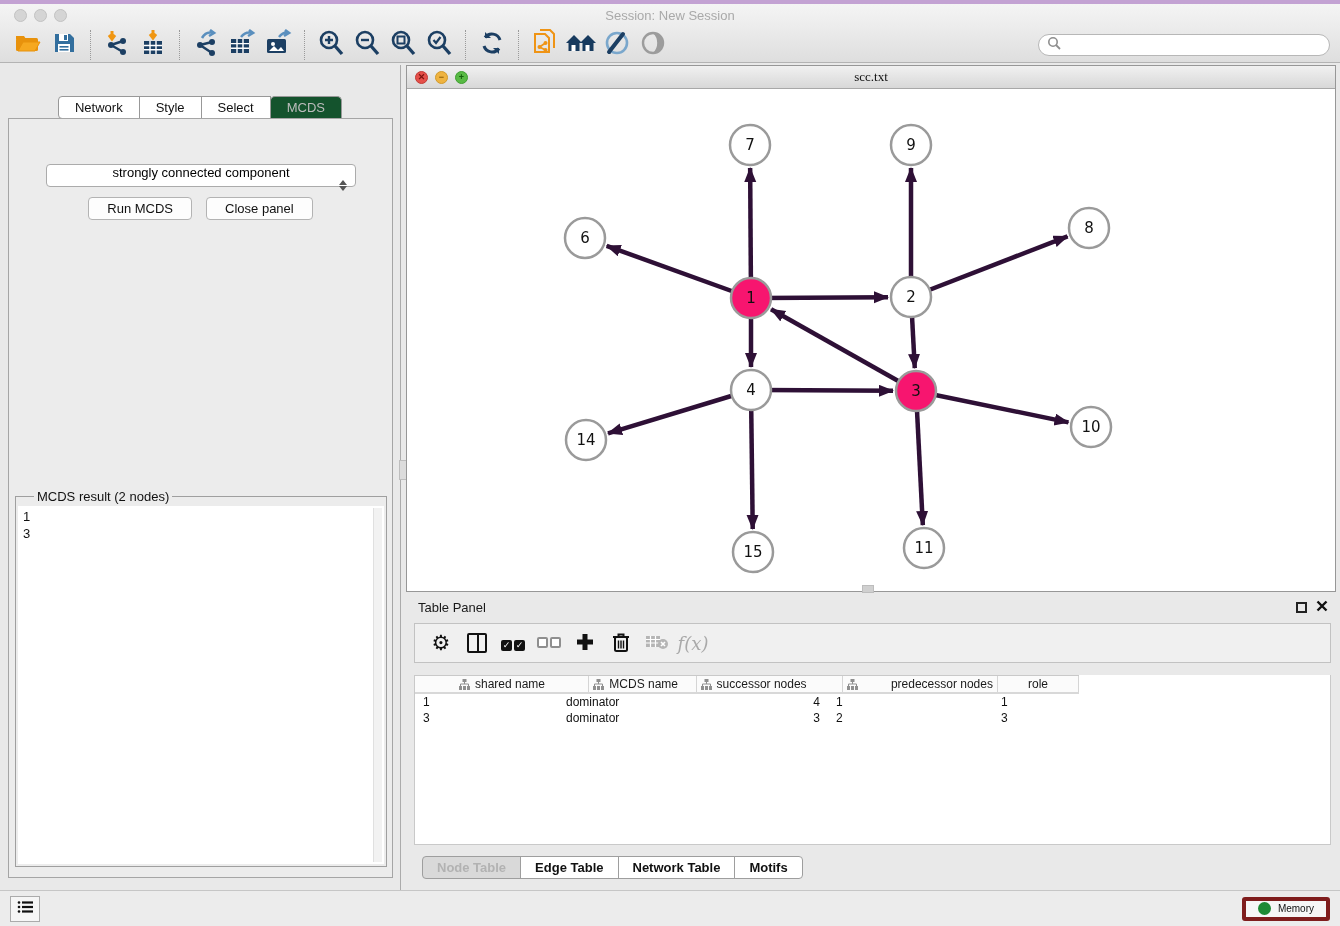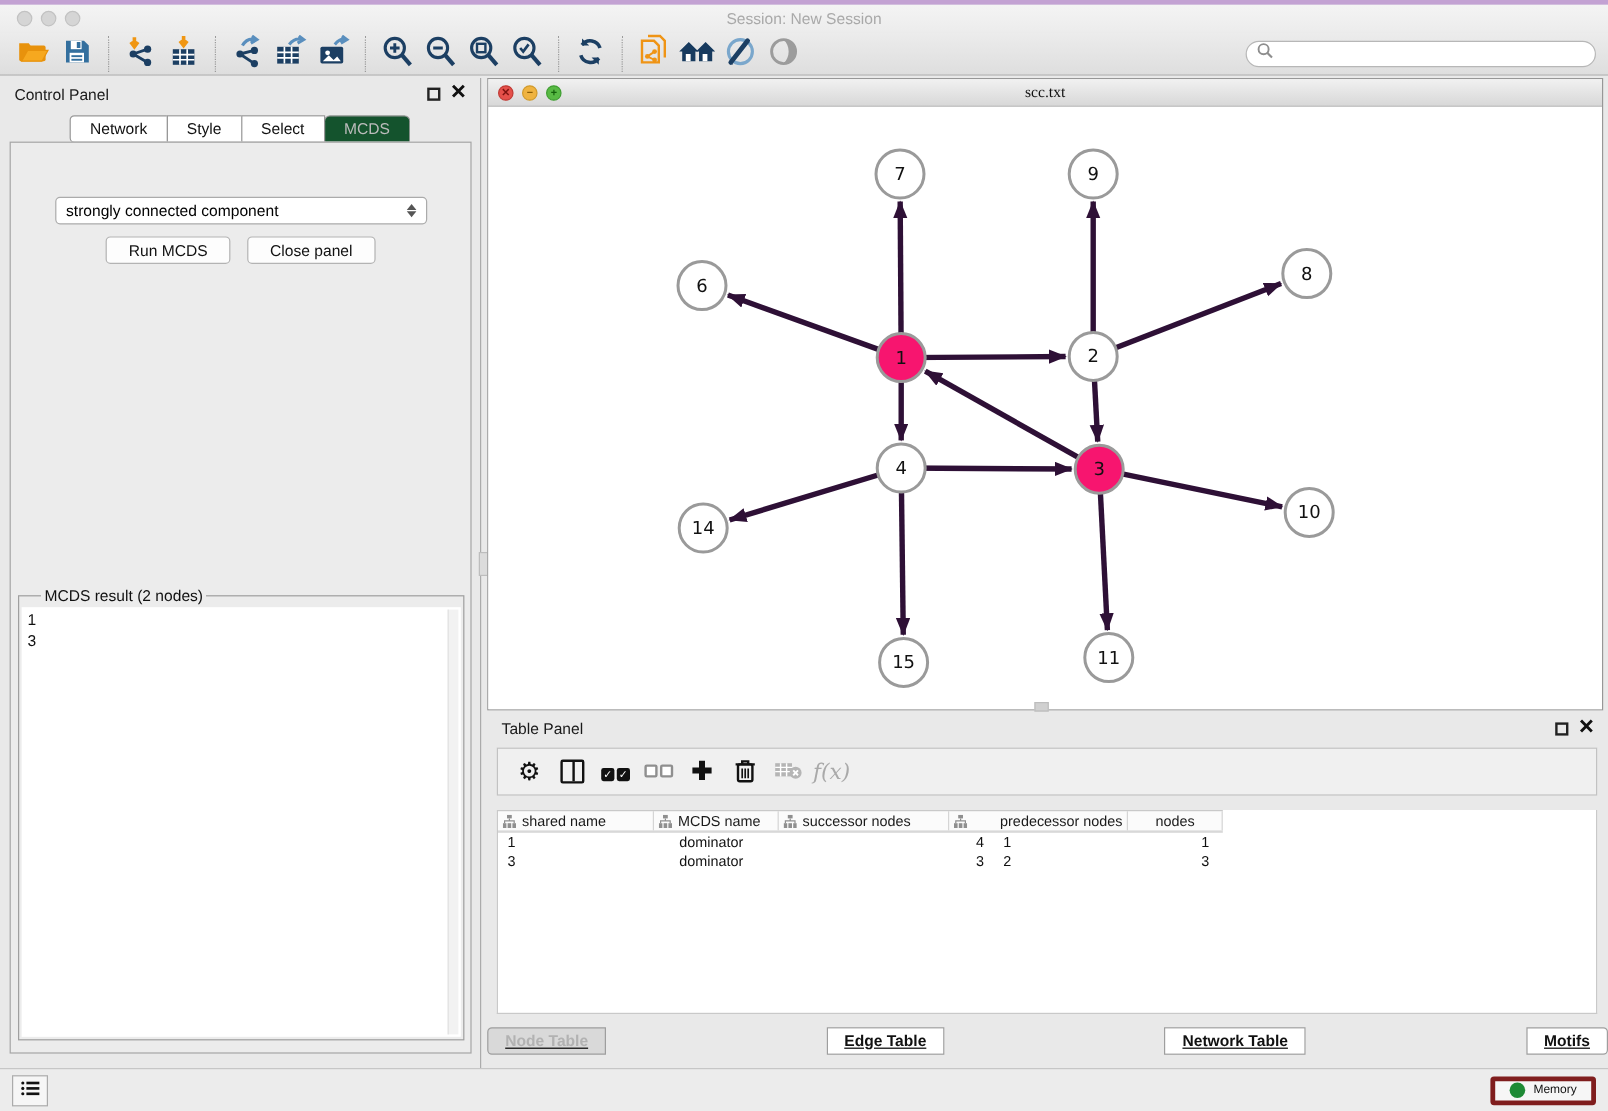--- a/index.html
+++ b/index.html
@@ -26,21 +26,21 @@
   .panel-header { height:26px; display:flex; align-items:center; padding:0 12px; }
   .panel-title { font-size:13px; color:#1a1a1a; }
   .panel-hicons { margin-left:auto; display:flex; gap:9px; align-items:center; }
   .float-icon { width:11px; height:11px; border:2px solid #222; }
   .cp-tabs { left:0; top:31px; width:400px; display:flex; justify-content:center; }
   .tab { height:23px; padding:0 16px; font-size:13px; background:#fff; border:1px solid #989898; margin-left:-1px; display:flex; align-items:center; color:#111; cursor:pointer; }
   .tab.first { border-radius:4px 0 0 4px; margin-left:0; }
   .tab.selected { background:#14532d; color:#bcbcbc; border-radius:5px 5px 0 0; border-bottom-color:#e7e7e7; }
   .cp-body { left:8px; top:53px; width:385px; height:760px; border:1px solid #a5a5a5; background:#ececec; }
   .opt-label { margin-top:20px; text-align:center; font-size:13px; color:#111; }
-  .criterion-select { position:absolute; left:37px; top:45px; width:310px; height:23px; background:#fff; border:1px solid #ababab; border-radius:4px; font-size:13px; display:flex; align-items:center; padding:0 8px; cursor:pointer; }
+  .criterion-select { position:absolute; left:37px; top:45px; width:310px; height:23px; background:#fff; border:1px solid #ababab; border-radius:4px; font-size:13px; display:flex; align-items:center; padding:0 8px; cursor:pointer;flex-direction:column; }
   .sel-arrows { margin-left:auto; display:flex; flex-direction:column; gap:1px; }
   .sel-arrows i { width:0; height:0; border-left:4px solid transparent; border-right:4px solid transparent; }
   .sel-arrows .up { border-bottom:5px solid #555; }
   .sel-arrows .dn { border-top:5px solid #555; }
   .cp-buttons { position:absolute; left:0; top:78px; width:100%; display:flex; justify-content:center; gap:14px; }
   .btn { height:23px; padding:0 18px; background:#fdfdfd; border:1px solid #b3b3b3; border-radius:4px; font-size:13px; font-family:"Liberation Sans",sans-serif; cursor:pointer; color:#111; }
   .result-fieldset { position:absolute; left:6px; top:370px; width:372px; height:378px; border:1px solid #9f9f9f; background:#ececec; }
   .result-fieldset legend { font-size:13px; padding:0 3px; margin-left:18px; color:#111; }
   .result-text { position:absolute; left:2px; top:2px; right:2px; bottom:2px; background:#fff; font-size:13px; padding:2px 5px; line-height:17px; color:#111; overflow:hidden; }
   .result-scroll { position:absolute; right:2px; top:2px; bottom:2px; width:9px; background:#f2f2f2; border-left:1px solid #e0e0e0; }
@@ -66,29 +66,29 @@
   .tp-btn { width:32px; height:30px; background:none; border:none; display:flex; align-items:center; justify-content:center; cursor:pointer; }
   .gear-glyph { font-size:21px; color:#111; }
   .fx-glyph { font-family:"DejaVu Serif", serif; font-style:italic; font-size:18px; color:#a9a9a9; }
   .cols-icon { width:20px; height:20px; border:2px solid #111; border-radius:2px; position:relative; }
   .cols-icon::after { content:""; position:absolute; left:8px; top:0; bottom:0; width:2px; background:#111; }
   .cbx { width:11px; height:11px; display:inline-block; margin:0 1px; }
   .cbx.checked { background:#111; color:#fff; font-size:9px; line-height:11px; text-align:center; border-radius:2px; }
   .cbx.empty { border:2px solid #8f8f8f; border-radius:2px; background:#fff; }
 
   .tp-table { position:absolute; left:8px; top:81px; width:917px; height:170px; background:#fff; border:1px solid #c9c9c9; border-top:none; }
-  .tp-head { display:flex; height:19px; background:#fbfbfb; border-top:1px solid #c9c9c9; border-bottom:2px solid #d8d8d8; width:604px; }
+  .tp-head { display:flex; height:19px; background:#fbfbfb; border-top:1px solid #c9c9c9; border-bottom:2px solid #d8d8d8; width:664px;padding-left:40px; }
   .th { display:flex; align-items:center; font-size:12px; color:#1a1a1a; border-right:1px solid #d5d5d5; padding:0 4px; gap:5px; }
   .th .hier { flex:0 0 auto; }
   .tr { display:flex; height:16px; font-size:12px; color:#111; width:664px; }
   .td { padding:0 8px; display:flex; align-items:center; }
   .al { justify-content:flex-start; } .ar { justify-content:flex-end; }
   .c0 { width:143px; } .c1 { width:114px; } .c2 { width:156px; } .c3 { width:165px;justify-content:space-between; } .c4 { width:86px; }
 
-  .tp-tabs { position:absolute; left:0; right:0; top:262px; display:flex; justify-content:space-between;text-decoration:underline; }
+  .tp-tabs { position:absolute; left:16px; right:0; top:262px; display:flex; justify-content:flex-start; }
   .tp-tab { height:23px; padding:0 14px; font-size:13px; font-weight:bold; background:#fff; border:1px solid #9e9e9e; margin-left:-1px; display:flex; align-items:center; color:#111; cursor:pointer; }
   .tp-tab.first { border-radius:4px 0 0 4px; margin-left:0; }
   .tp-tab.last { border-radius:0 4px 4px 0; }
   .tp-tab.selected { background:#d9d9d9; color:#b2b2b2; }
 
   
   .status-bar { left:0; top:890px; width:1340px; height:36px; background:#ececec; border-top:1px solid #c6c6c6; display:flex; align-items:center; padding:0 10px; }
   .list-btn { width:30px; height:26px; background:#f6f6f6; border:1px solid #ababab; display:flex; align-items:center; justify-content:center; cursor:pointer; }
   .memory-btn { margin-left:auto; height:24px; background:#f6f6f6; border:4px solid #7f1d1d; border-radius:3px; display:flex; align-items:center; gap:7px; padding:0 12px; font-size:10px; color:#111; cursor:pointer; }
   .mem-dot { width:13px; height:13px; border-radius:50%; background:#1e8a35; }
@@ -240,29 +240,20 @@
   <div class="search-box">
     <span><svg width="14" height="14" viewBox="0 0 14 14">
           <circle cx="6" cy="6" r="4.2" fill="none" stroke="#8e8e8e" stroke-width="1.6"></circle>
           <path d="M9 9 L13 13" stroke="#8e8e8e" stroke-width="1.8"></path>
         </svg></span>
     <input type="text" placeholder="" style="">
   </div>
 </div>
 
 <div class="abs control-panel">
-  <div class="panel-header">
-    <span class="panel-title">Control Panel</span>
-    <span class="panel-hicons">
-      <span class="float-icon"></span>
-      <span><svg width="12" height="12" viewBox="0 0 12 12">
-            <path d="M1.5 1.5 L10.5 10.5 M10.5 1.5 L1.5 10.5" stroke="#111" stroke-width="2.4"></path>
-          </svg></span>
-    </span>
-  </div>
   <div class="abs cp-tabs">
     <div class="tab first">Network</div>
     <div class="tab">Style</div>
     <div class="tab">Select</div>
     <div class="tab selected">MCDS</div>
   </div>
   <div class="abs cp-body">
     <div class="criterion-select">
       <span>strongly connected component</span>
       <span class="sel-arrows">
@@ -454,21 +445,21 @@
         <svg class="hier" width="11" height="11" viewBox="0 0 11 11">
             <rect x="3.5" y="0" width="4" height="3" fill="#8f8f8f"></rect>
             <rect x="0" y="7" width="3" height="4" fill="#8f8f8f"></rect>
             <rect x="4" y="7" width="3" height="4" fill="#8f8f8f"></rect>
             <rect x="8" y="7" width="3" height="4" fill="#8f8f8f"></rect>
             <path d="M5.5 3 v2 M1.5 7 v-2 h8 v2" stroke="#8f8f8f" fill="none"></path>
           </svg>
         <span>predecessor nodes</span>
       </div>
       <div class="th c4" style="justify-content:center;">
-        <span>nodes</span>
+        <span>role</span>
       </div>
     </div>
     <div class="tr">
       <div class="td c0 al">1</div>
       <div class="td c1 al">dominator</div>
       <div class="td c2 ar">4</div>
       <div class="td c3 ar">1</div>
       <div class="td c4 al">1</div>
     </div>
     <div class="tr">

